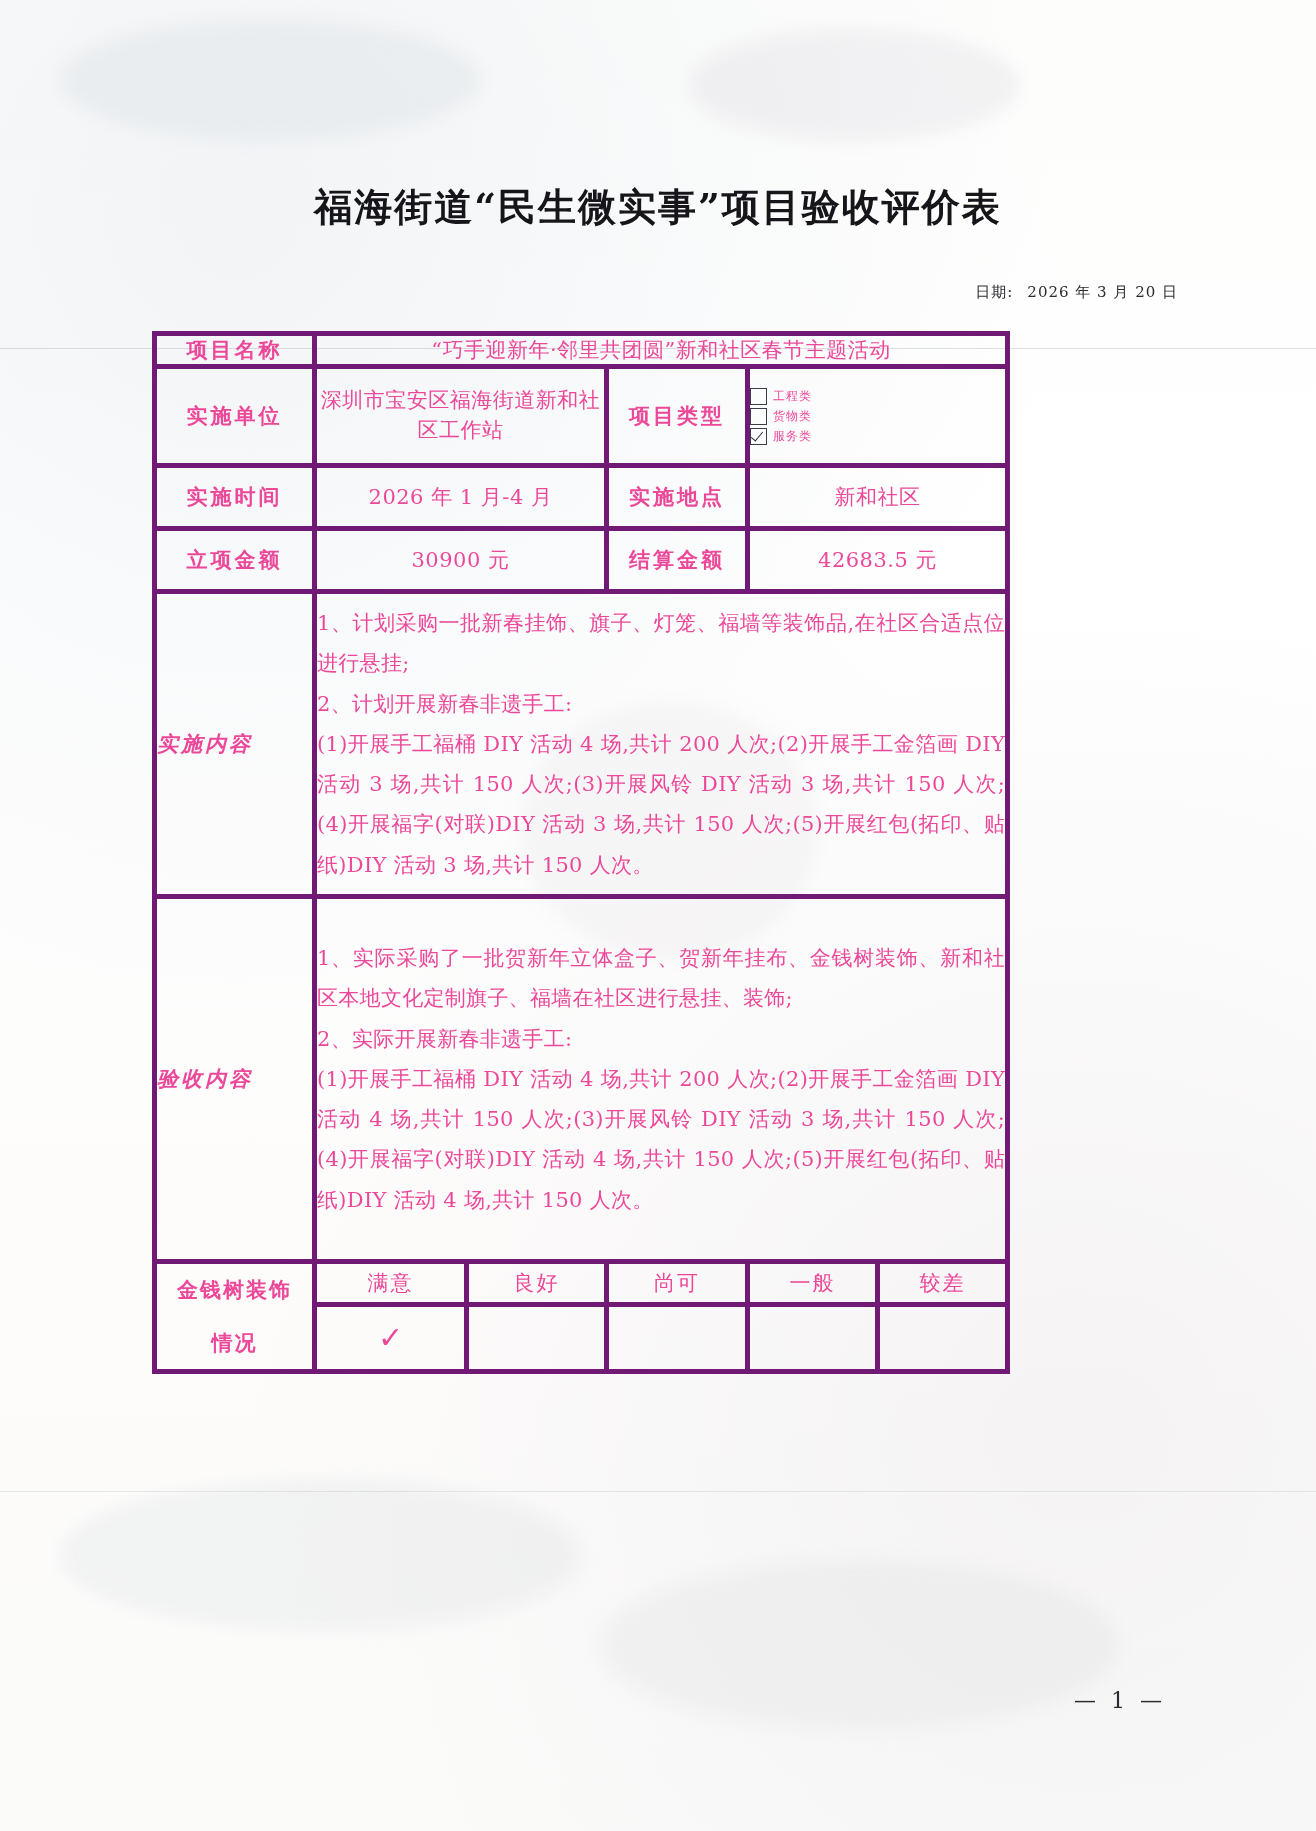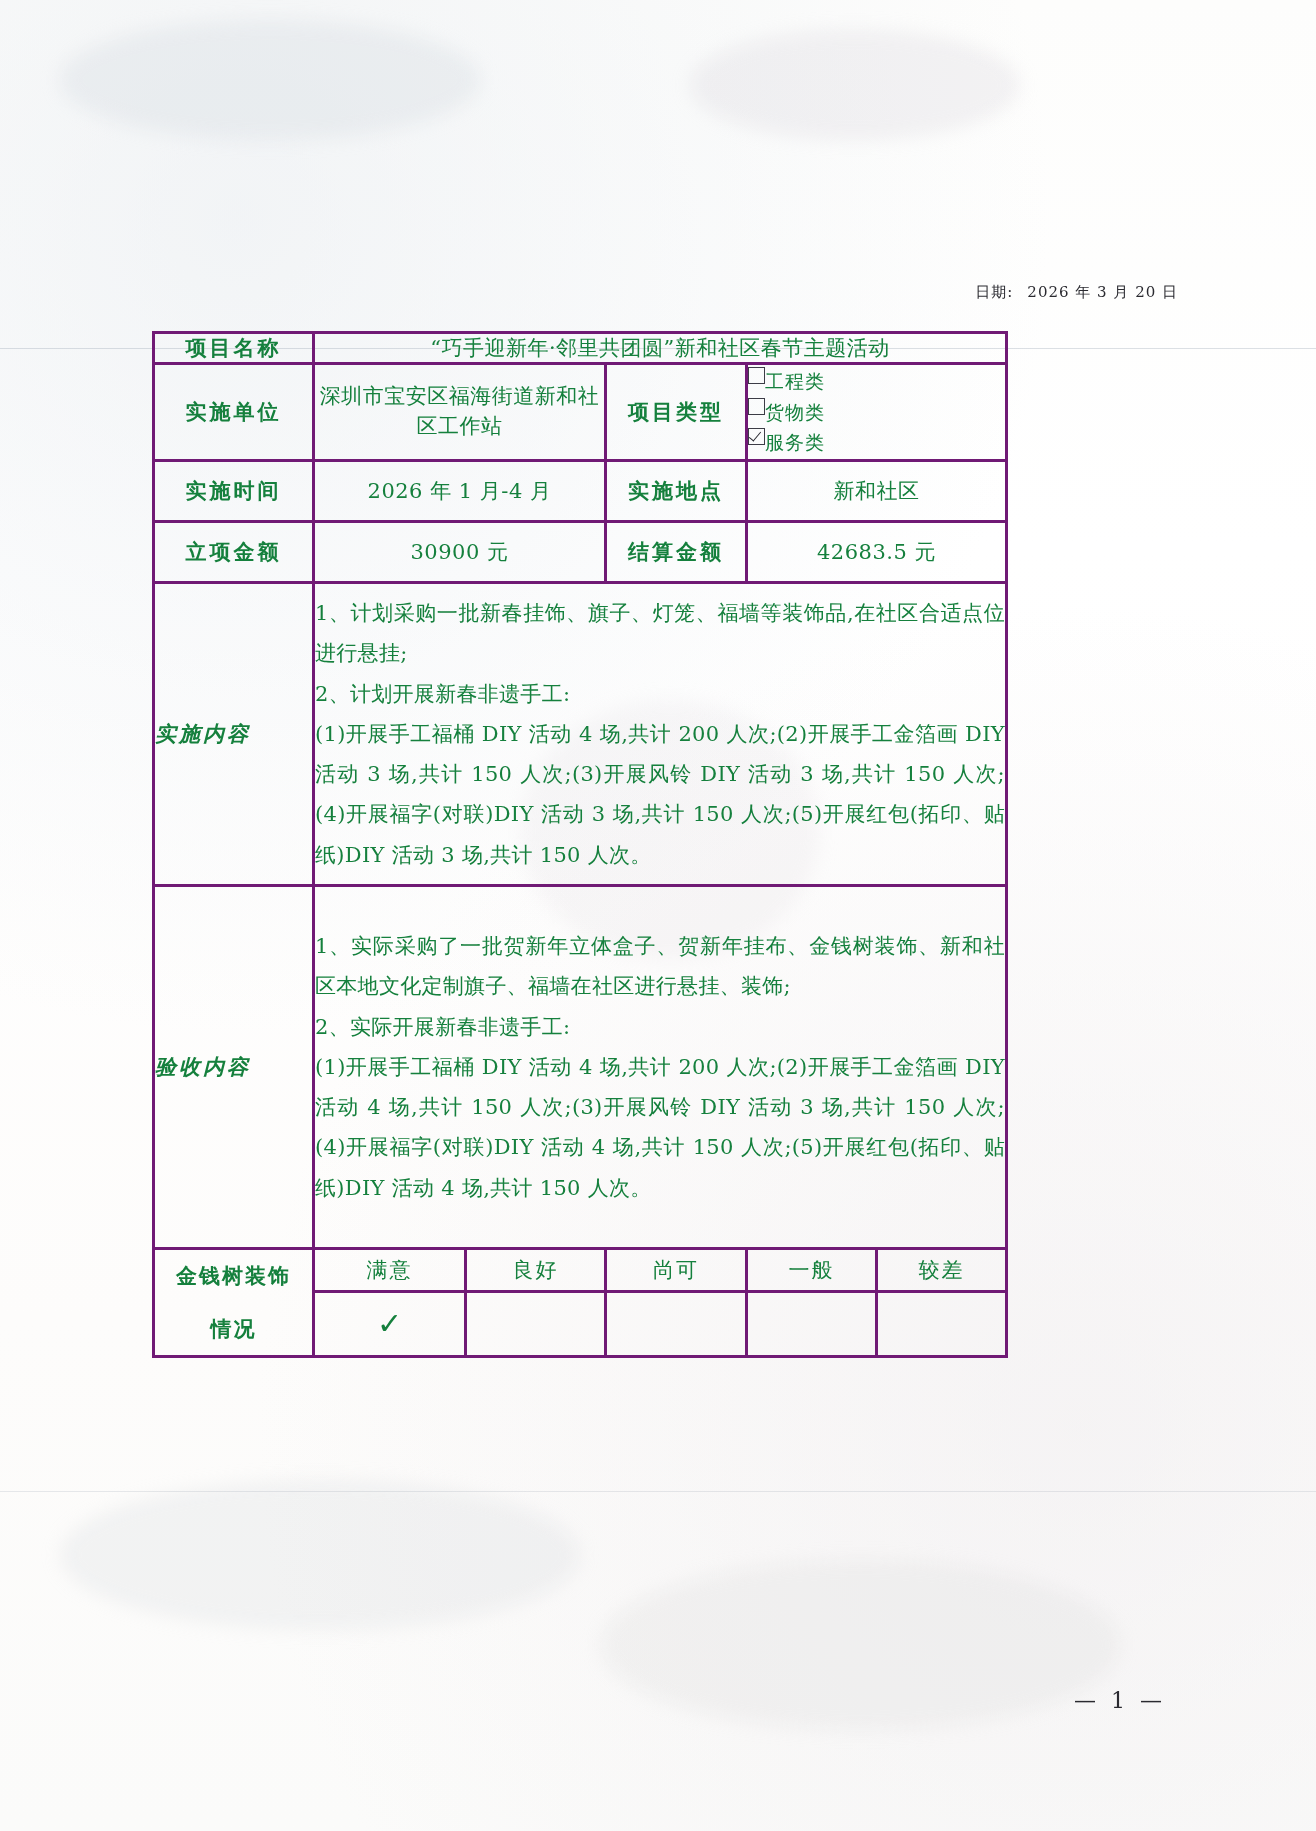--- a/index.html
+++ b/index.html
@@ -79,25 +79,25 @@
   
   .tbl {
     position: absolute;
     left: 152px;
     top: 331px;
     width: 853px;
     border-collapse: collapse;
     table-layout: fixed;
   }
   .tbl td {
-    border: 3px solid #701a75;
+    border: 5px solid #701a75;
     padding: 0;
     vertical-align: middle;
     font-size: 21px;
-    color: #15803d;
+    color: #ec4899;
   }
   .lblcell {
     text-align: center;
     font-weight: 600;
     letter-spacing: 3px;
     font-size: 22px;
     padding: 8px 4px;
   }
   .valcell {
     text-align: center;
@@ -114,22 +114,23 @@
     white-space: nowrap;
   }
 
   
   .typecell {
     padding: 9px 0 9px 26px;
     text-align: left;
   }
   .cbrow {
     display: flex;
-    align-items: flex-start;
-    font-size: 19px;
+    align-items: flex-end;
+    gap: 6px;
+    font-size: 12px;
     line-height: 1.5;
     letter-spacing: 1px;
     margin: 2px 0;
   }
   .cbox {
     width: 15px;
     height: 15px;
     border: 1.4px solid #3c3c46;
     display: inline-block;
     position: relative;
@@ -207,20 +208,21 @@
 <div class="smudge sm1"></div>
 <div class="smudge sm2"></div>
 <div class="smudge sm3"></div>
 <div class="smudge sm4"></div>
 <div class="smudge sm5"></div>
 <div class="fold fold-a"></div>
 <div class="fold fold-b"></div>
 
 <div class="sheet">
 
+  <div class="doc-title">福海街道“民生微实事”项目验收评价表</div>
 
   <div class="doc-date">
     <span class="lbl">日期:</span><span>2026 年 3 月 20 日</span>
   </div>
 
   <table class="tbl">
     <colgroup>
       <col style="width:160px">
       <col style="width:152px">
       <col style="width:140px">

